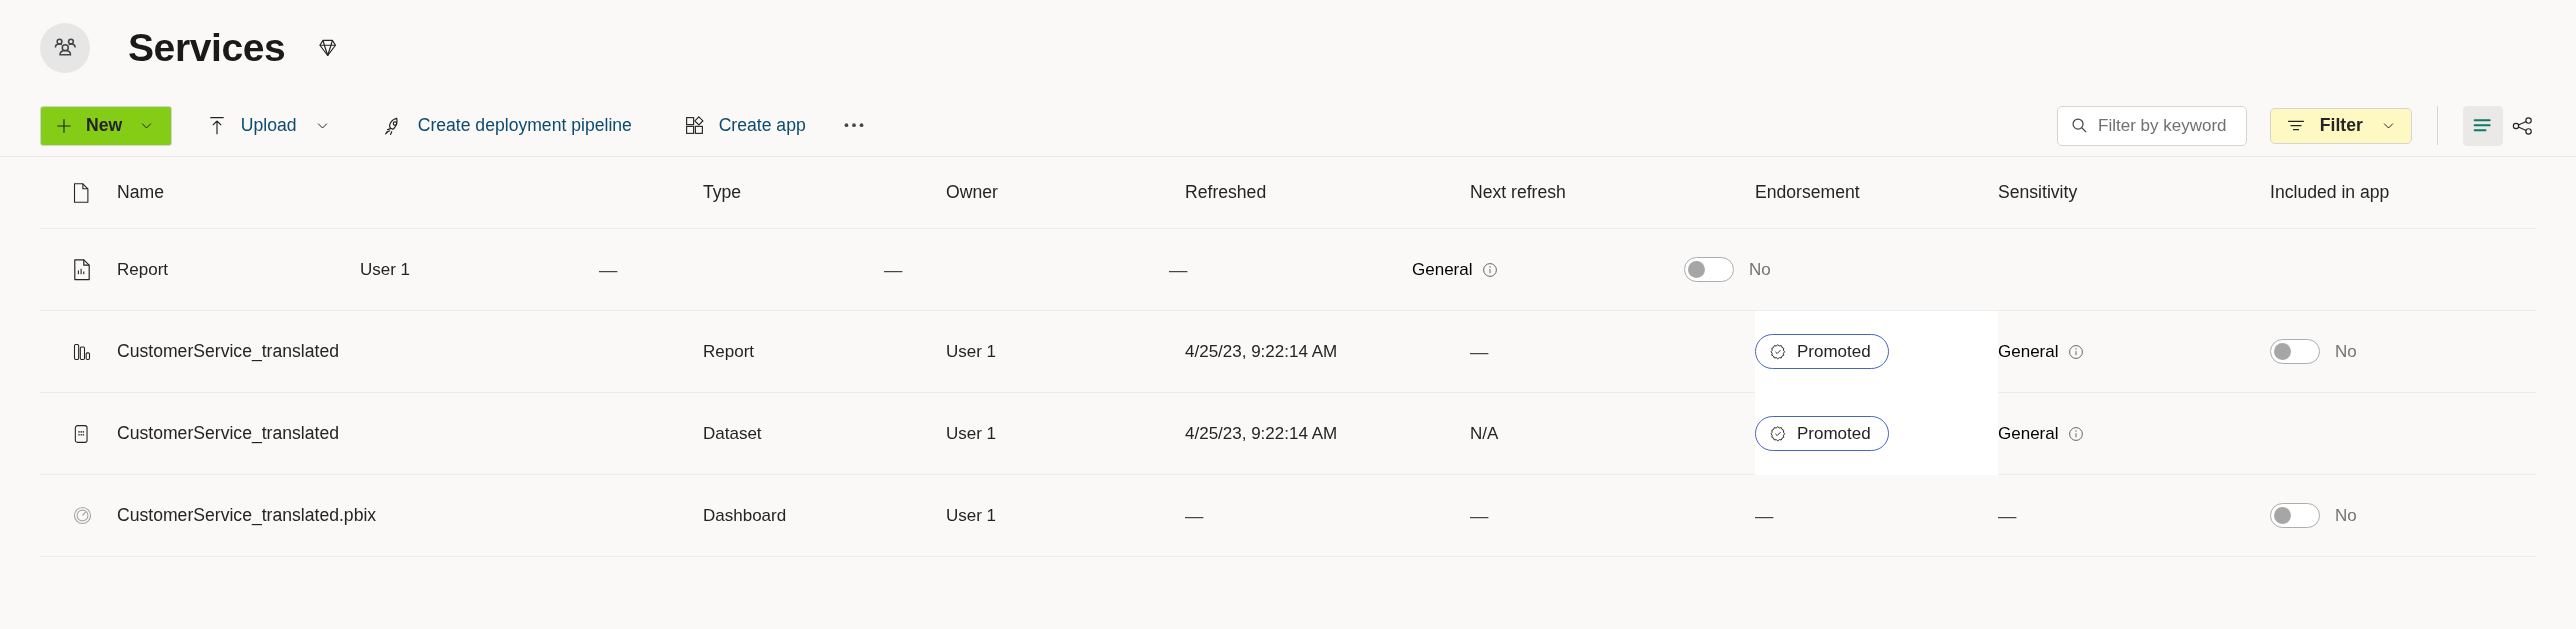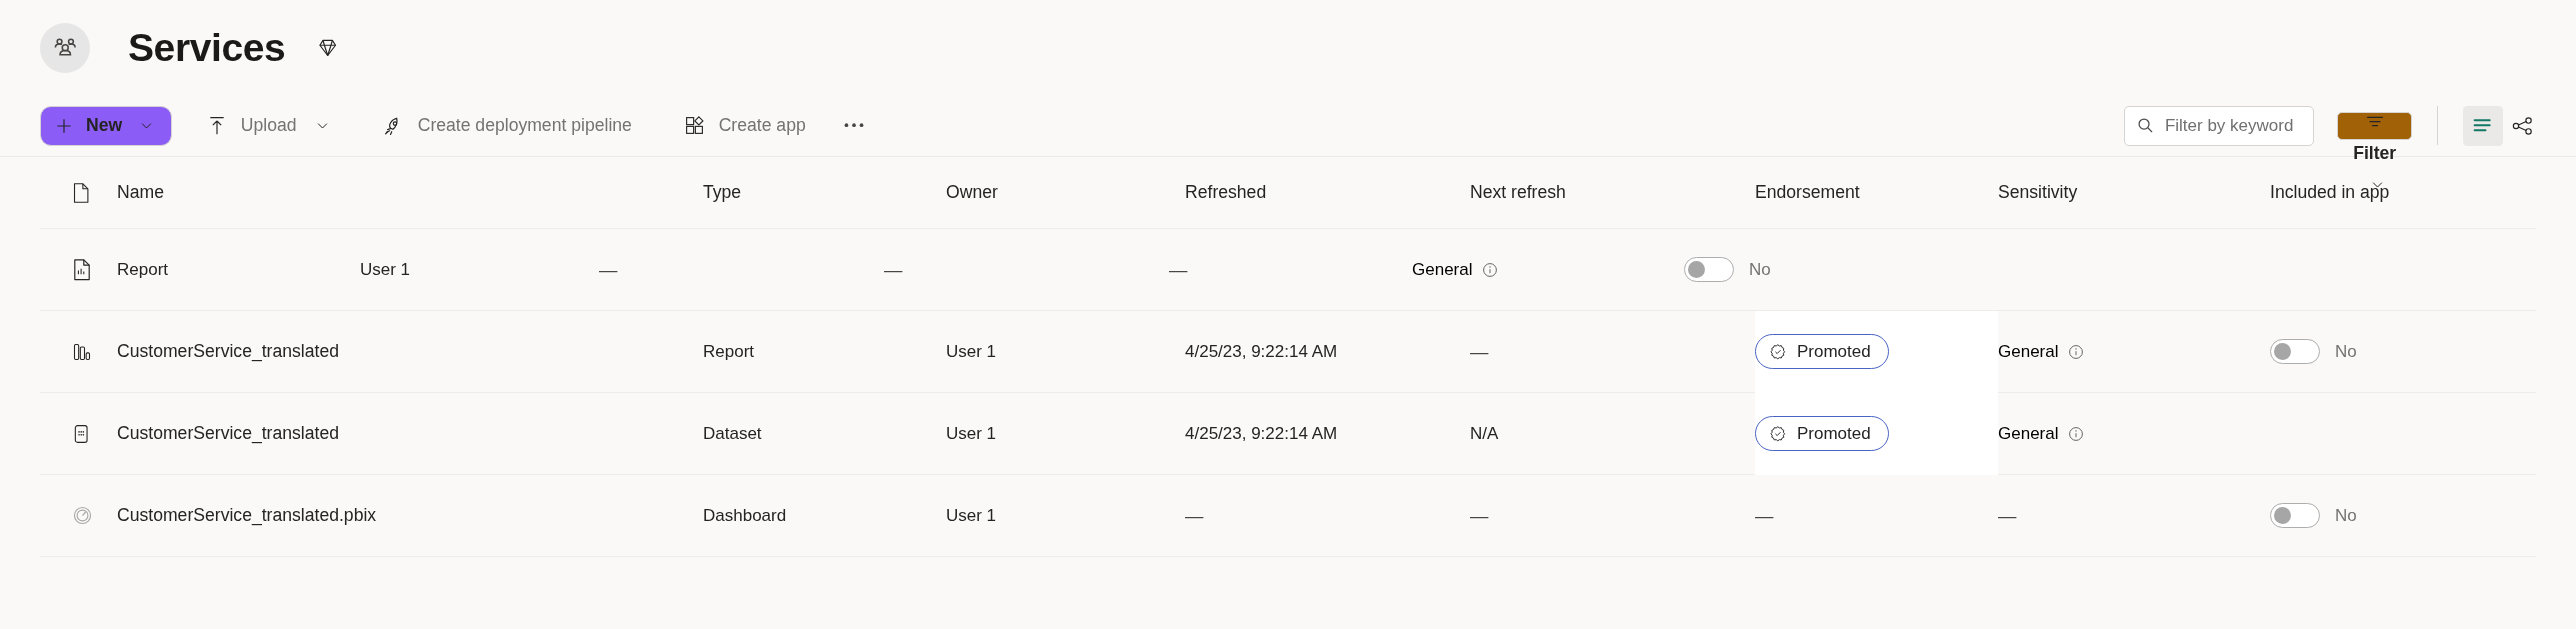--- a/index.html
+++ b/index.html
@@ -48,37 +48,37 @@
     position: relative;
   }
   .tb-left { display: flex; align-items: center; gap: 0; }
   .tb-right { margin-left: auto; display: flex; align-items: center; }
 
   .btn-new {
     display: flex; align-items: center; gap: 11.7px;
     height: 40px;
     padding: 0 17px 0 13.4px;
     border: 0.8px solid #d6d4d2;
-    border-radius: 11px;
-    background: #8b5cf6;
+    border-radius: 3px;
+    background: #84cc16;
     font-size: 17.6px;
     font-weight: 700;
     color: #242424;
     cursor: pointer;
     white-space: nowrap;
   }
   .tb-item {
     display: flex; align-items: center; gap: 13.4px;
     height: 40px;
     padding: 0 17px;
     margin-left: 18.4px;
     background: transparent;
     border: none;
     font-size: 17.6px;
-    color: #737373;
+    color: #0c4a6e;
     cursor: pointer;
     white-space: nowrap;
     border-radius: 3.3px;
   }
   .tb-item.more { padding: 0 11.7px; margin-left: 8.4px; }
   .chev { display: inline-flex; margin-left: 5px; }
 
   .search-box {
     display: flex; align-items: center;
     width: 190px; height: 40px;
@@ -90,28 +90,28 @@
   }
   .search-box input {
     border: none; outline: none; background: transparent;
     font-family: "Liberation Sans", sans-serif;
     font-size: 17px; color: #242424; width: 100%;
   }
   .search-box input::placeholder { color: #707070; }
 
   .btn-filter {
     display: flex; align-items: center; gap: 13.4px;
-    height: 28px;
+    height: 36px;
     padding: 0 15px;
     margin-left: 23.4px;
     border: 0.8px solid #d6d4d2;
     border-radius: 5px;
-    background: #a16207;
+    background: #fef9c3;
     font-size: 17.6px; font-weight: 700; color: #242424;
-    cursor: pointer; white-space: nowrap; flex-direction: column;
+    cursor: pointer; white-space: nowrap;
   }
   .tb-divider {
     width: 0.8px; height: 39px; background: #d6d4d2;
     margin: 0 25px;
   }
   .icon-btn {
     width: 40px; height: 40px;
     display: flex; align-items: center; justify-content: center;
     border: none; border-radius: 4.2px; background: transparent;
     cursor: pointer;

